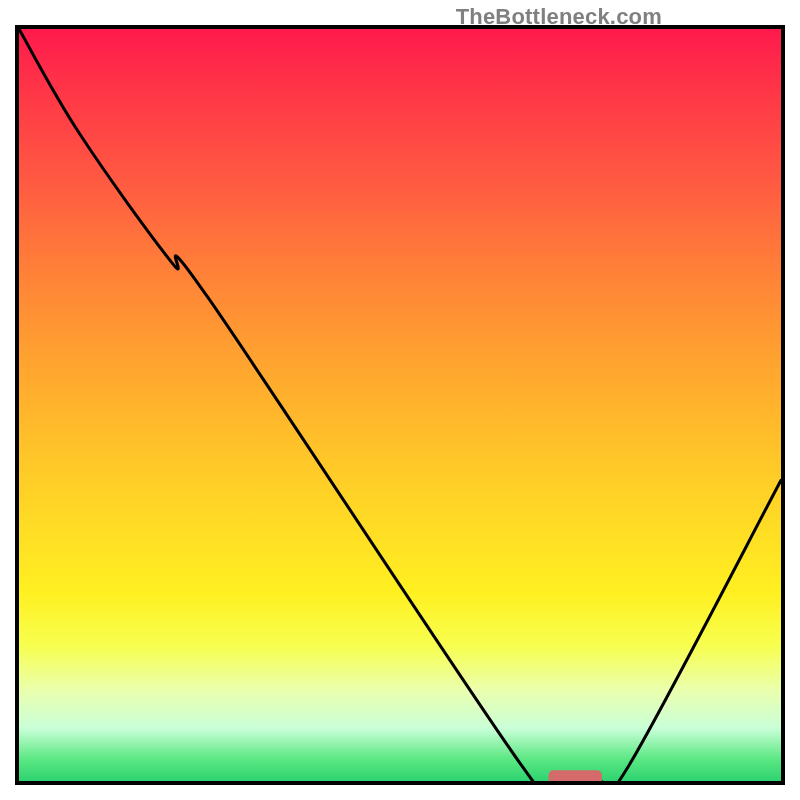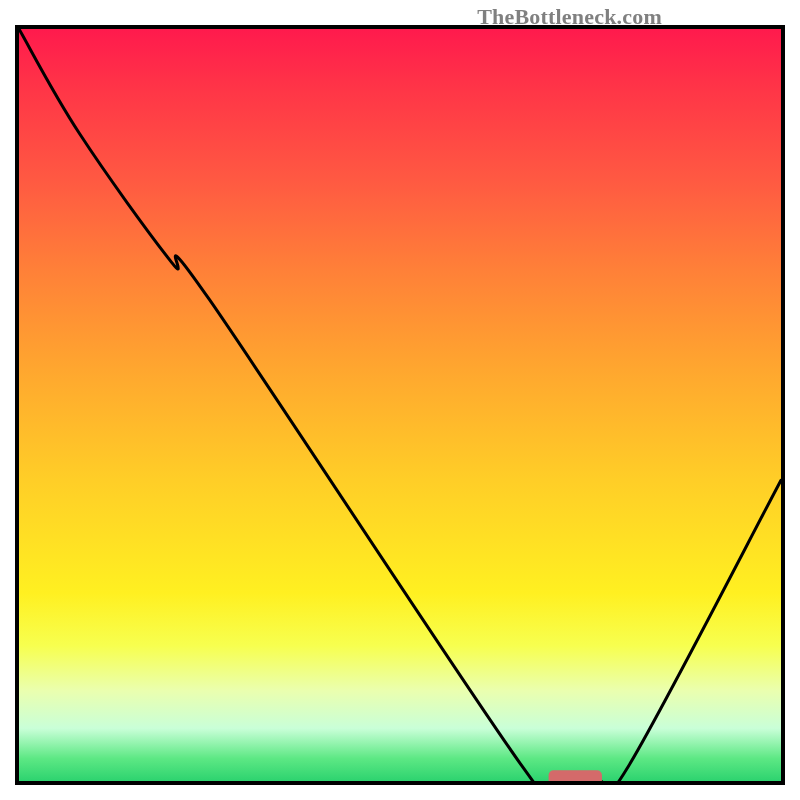--- a/index.html
+++ b/index.html
@@ -7,21 +7,20 @@
     padding: 0;
     width: 800px;
     height: 800px;
     background: #ffffff;
     font-family: Arial, Helvetica, sans-serif;
   }
   .frame {
     position: relative;
     width: 672px;
     height: 800px;
-    font-family: Liberation Serif, serif;
   }
   .watermark {
     position: absolute;
     top: 4px;
     right: 10px;
     font-size: 22px;
     font-weight: bold;
     color: #808080;
     letter-spacing: 0.2px;
     z-index: 10;

